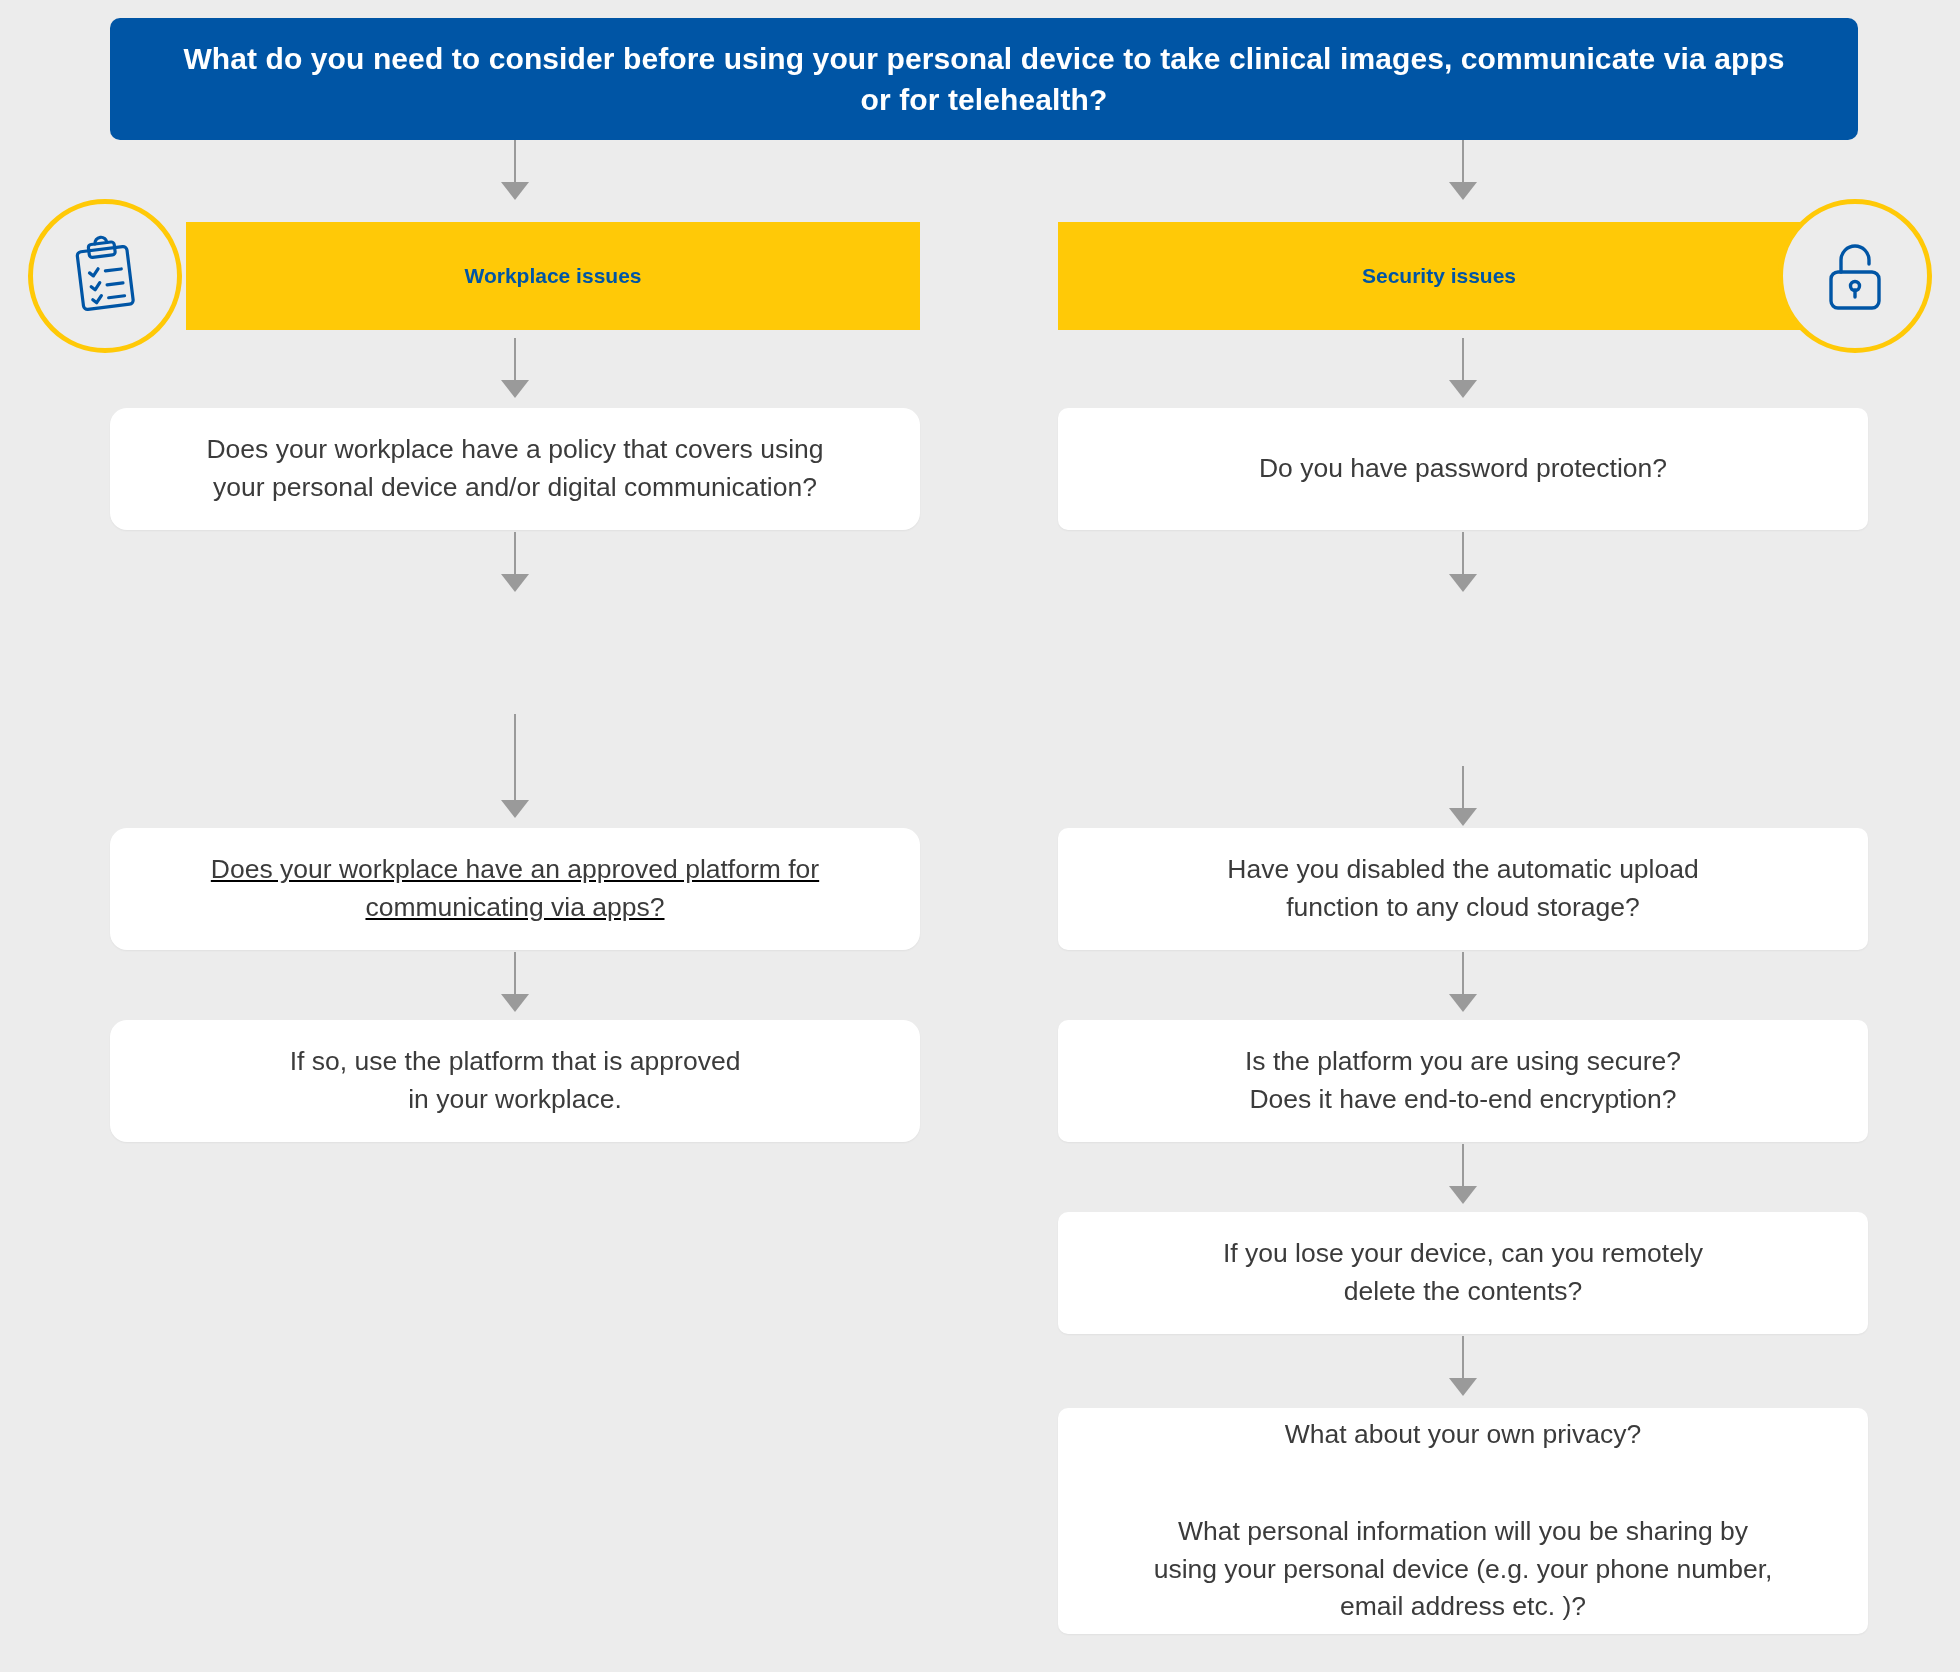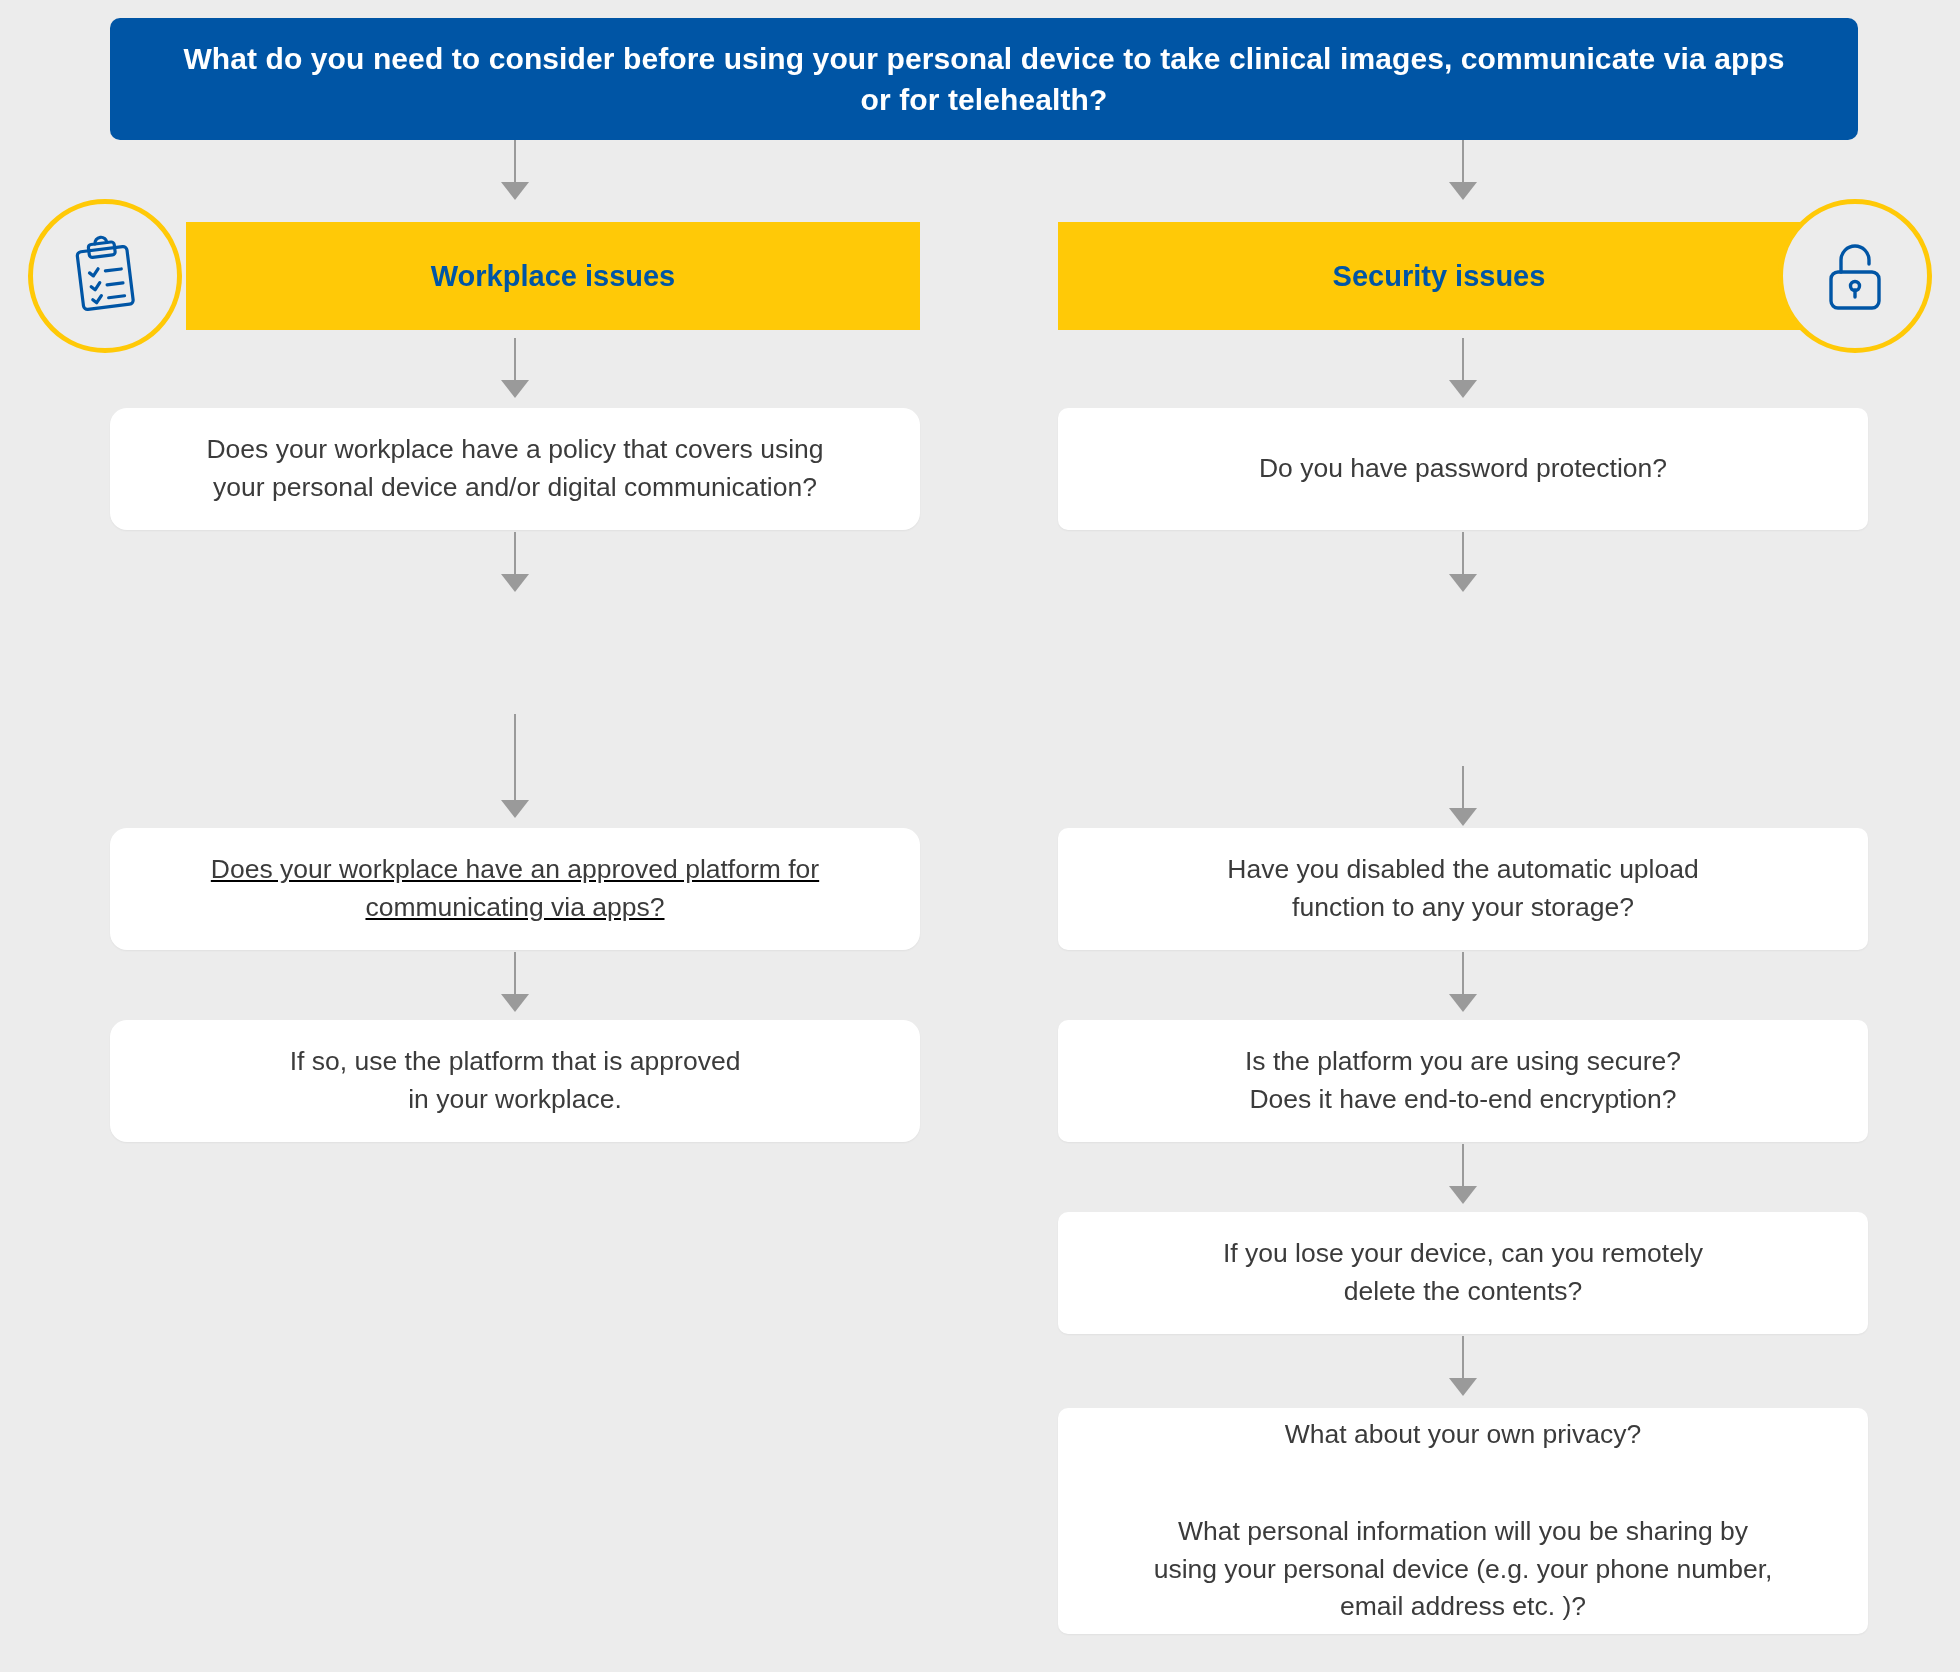--- a/index.html
+++ b/index.html
@@ -53,21 +53,21 @@
     height: 108px;
     background: #ffc907;
     display: flex;
     align-items: center;
     justify-content: center;
   }
   .section-bar.left  { left: 186px;  top: 222px; width: 734px; }
   .section-bar.right { left: 1058px; top: 222px; width: 734px; padding-left: 14px; }
   .section-bar-text {
     color: #0055a5;
-    font-size: 29px;
+    font-size: 21px;
     font-weight: bold;
     text-align: center;
   }
 
   
   .icon-badge {
     position: absolute;
     width: 154px;
     height: 154px;
     border-radius: 50%;
@@ -243,21 +243,21 @@
   </div>
 
 
   <div class="arrow" style="left:1446px; top:766px; height:62px;">
     <div class="shaft" style="height:44px;"></div>
     <div class="head" style="top:42px;"></div>
   </div>
 
   <div class="flow-box col-right" style="top:828px; height:122px;">
     <div class="flow-box-text">Have you disabled the automatic upload
-function to any your storage?</div>
+function to any cloud storage?</div>
   </div>
 
   <div class="arrow" style="left:1446px; top:952px; height:62px;">
     <div class="shaft" style="height:44px;"></div>
     <div class="head" style="top:42px;"></div>
   </div>
 
   <div class="flow-box col-right" style="top:1020px; height:122px;">
     <div class="flow-box-text">Is the platform you are using secure?
 Does it have end-to-end encryption?</div>

